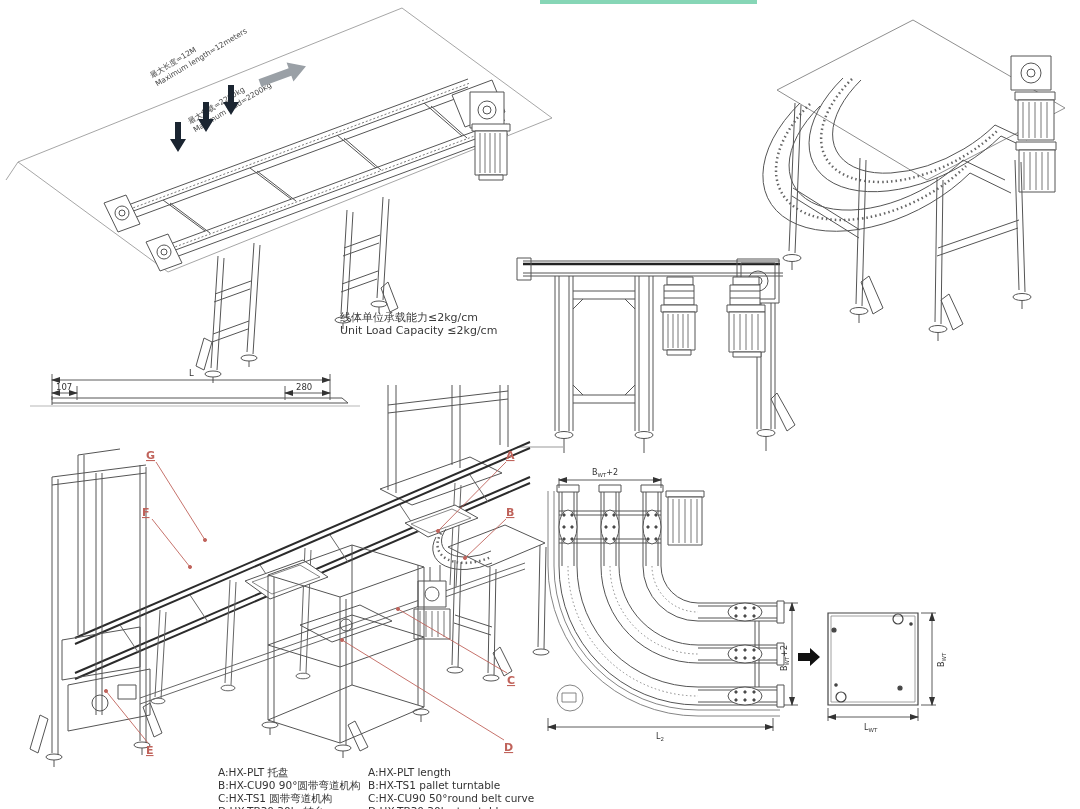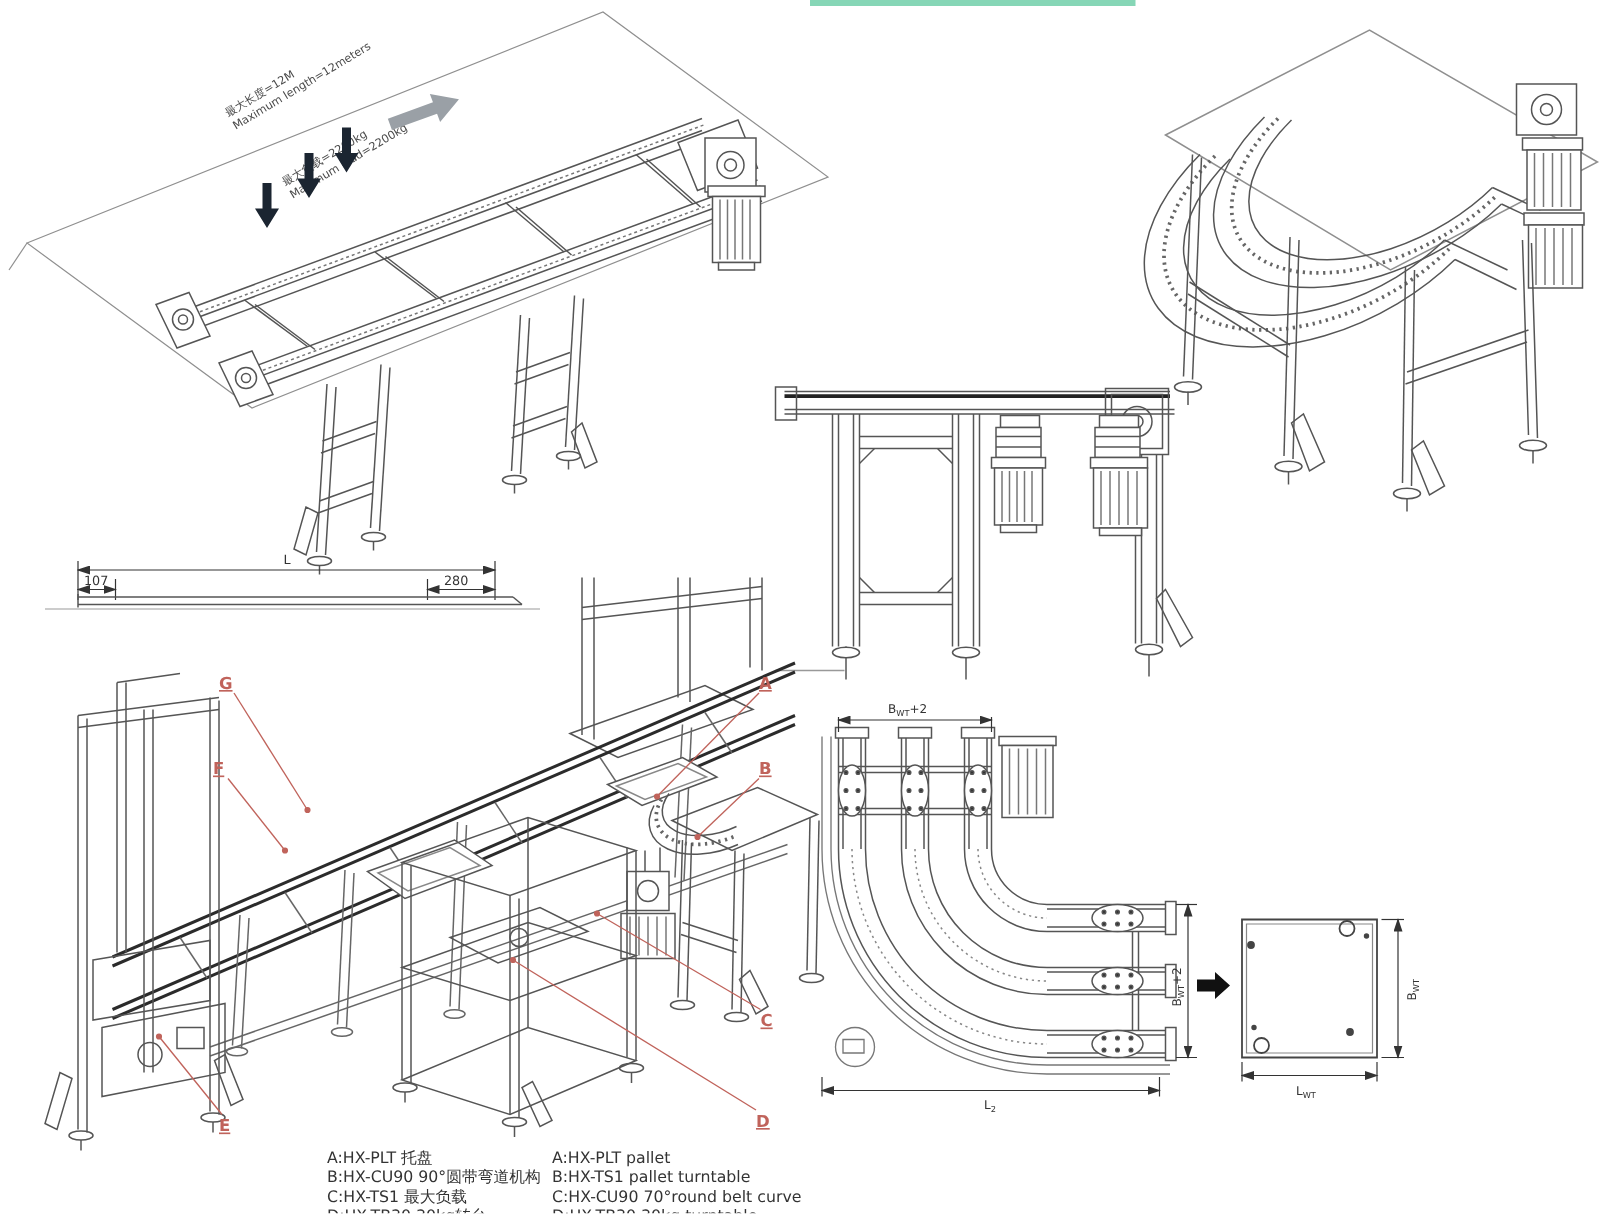--- a/index.html
+++ b/index.html
@@ -629,27 +629,31 @@
       <line x1="381" y1="158" x2="396" y2="158"></line>
         <line x1="381" y1="250" x2="396" y2="250"></line>
       <line x1="392" y1="158" x2="392" y2="250" marker-start="url(#arr6)" marker-end="url(#arr6)"></line>
     </g>
     <g fill="#333" stroke="none" font-size="8">
       <text x="324" y="275"><tspan>L</tspan><tspan dy="2" font-size="5.5">WT</tspan></text>
       <text transform="translate(404,212) rotate(-90)"><tspan>B</tspan><tspan dy="2" font-size="5.5">WT</tspan></text>
     </g>
   </svg>
 
+  <div class="abs note" style="left:340px;top:311px;">
+    <div>线体单位承载能力≤2kg/cm</div>
+    <div>Unit Load Capacity ≤2kg/cm</div>
+  </div>
 
   <div class="abs legend-col" style="left:218px;top:766px;">
     <div>A:HX-PLT 托盘</div>
     <div>B:HX-CU90 90°圆带弯道机构</div>
-    <div>C:HX-TS1 最大负载</div>
+    <div>C:HX-TS1 圆带弯道机构</div>
     <div>D:HX-TB30 30kg转台</div>
   </div>
   <div class="abs legend-col" style="left:368px;top:766px;">
-    <div>A:HX-PLT pallet</div>
+    <div>A:HX-PLT length</div>
     <div>B:HX-TS1 pallet turntable</div>
-    <div>C:HX-CU90 70°round belt curve</div>
+    <div>C:HX-CU90 50°round belt curve</div>
     <div>D:HX-TB30 30kg turntable</div>
   </div>
 
 </div>
 
 </body></html>

